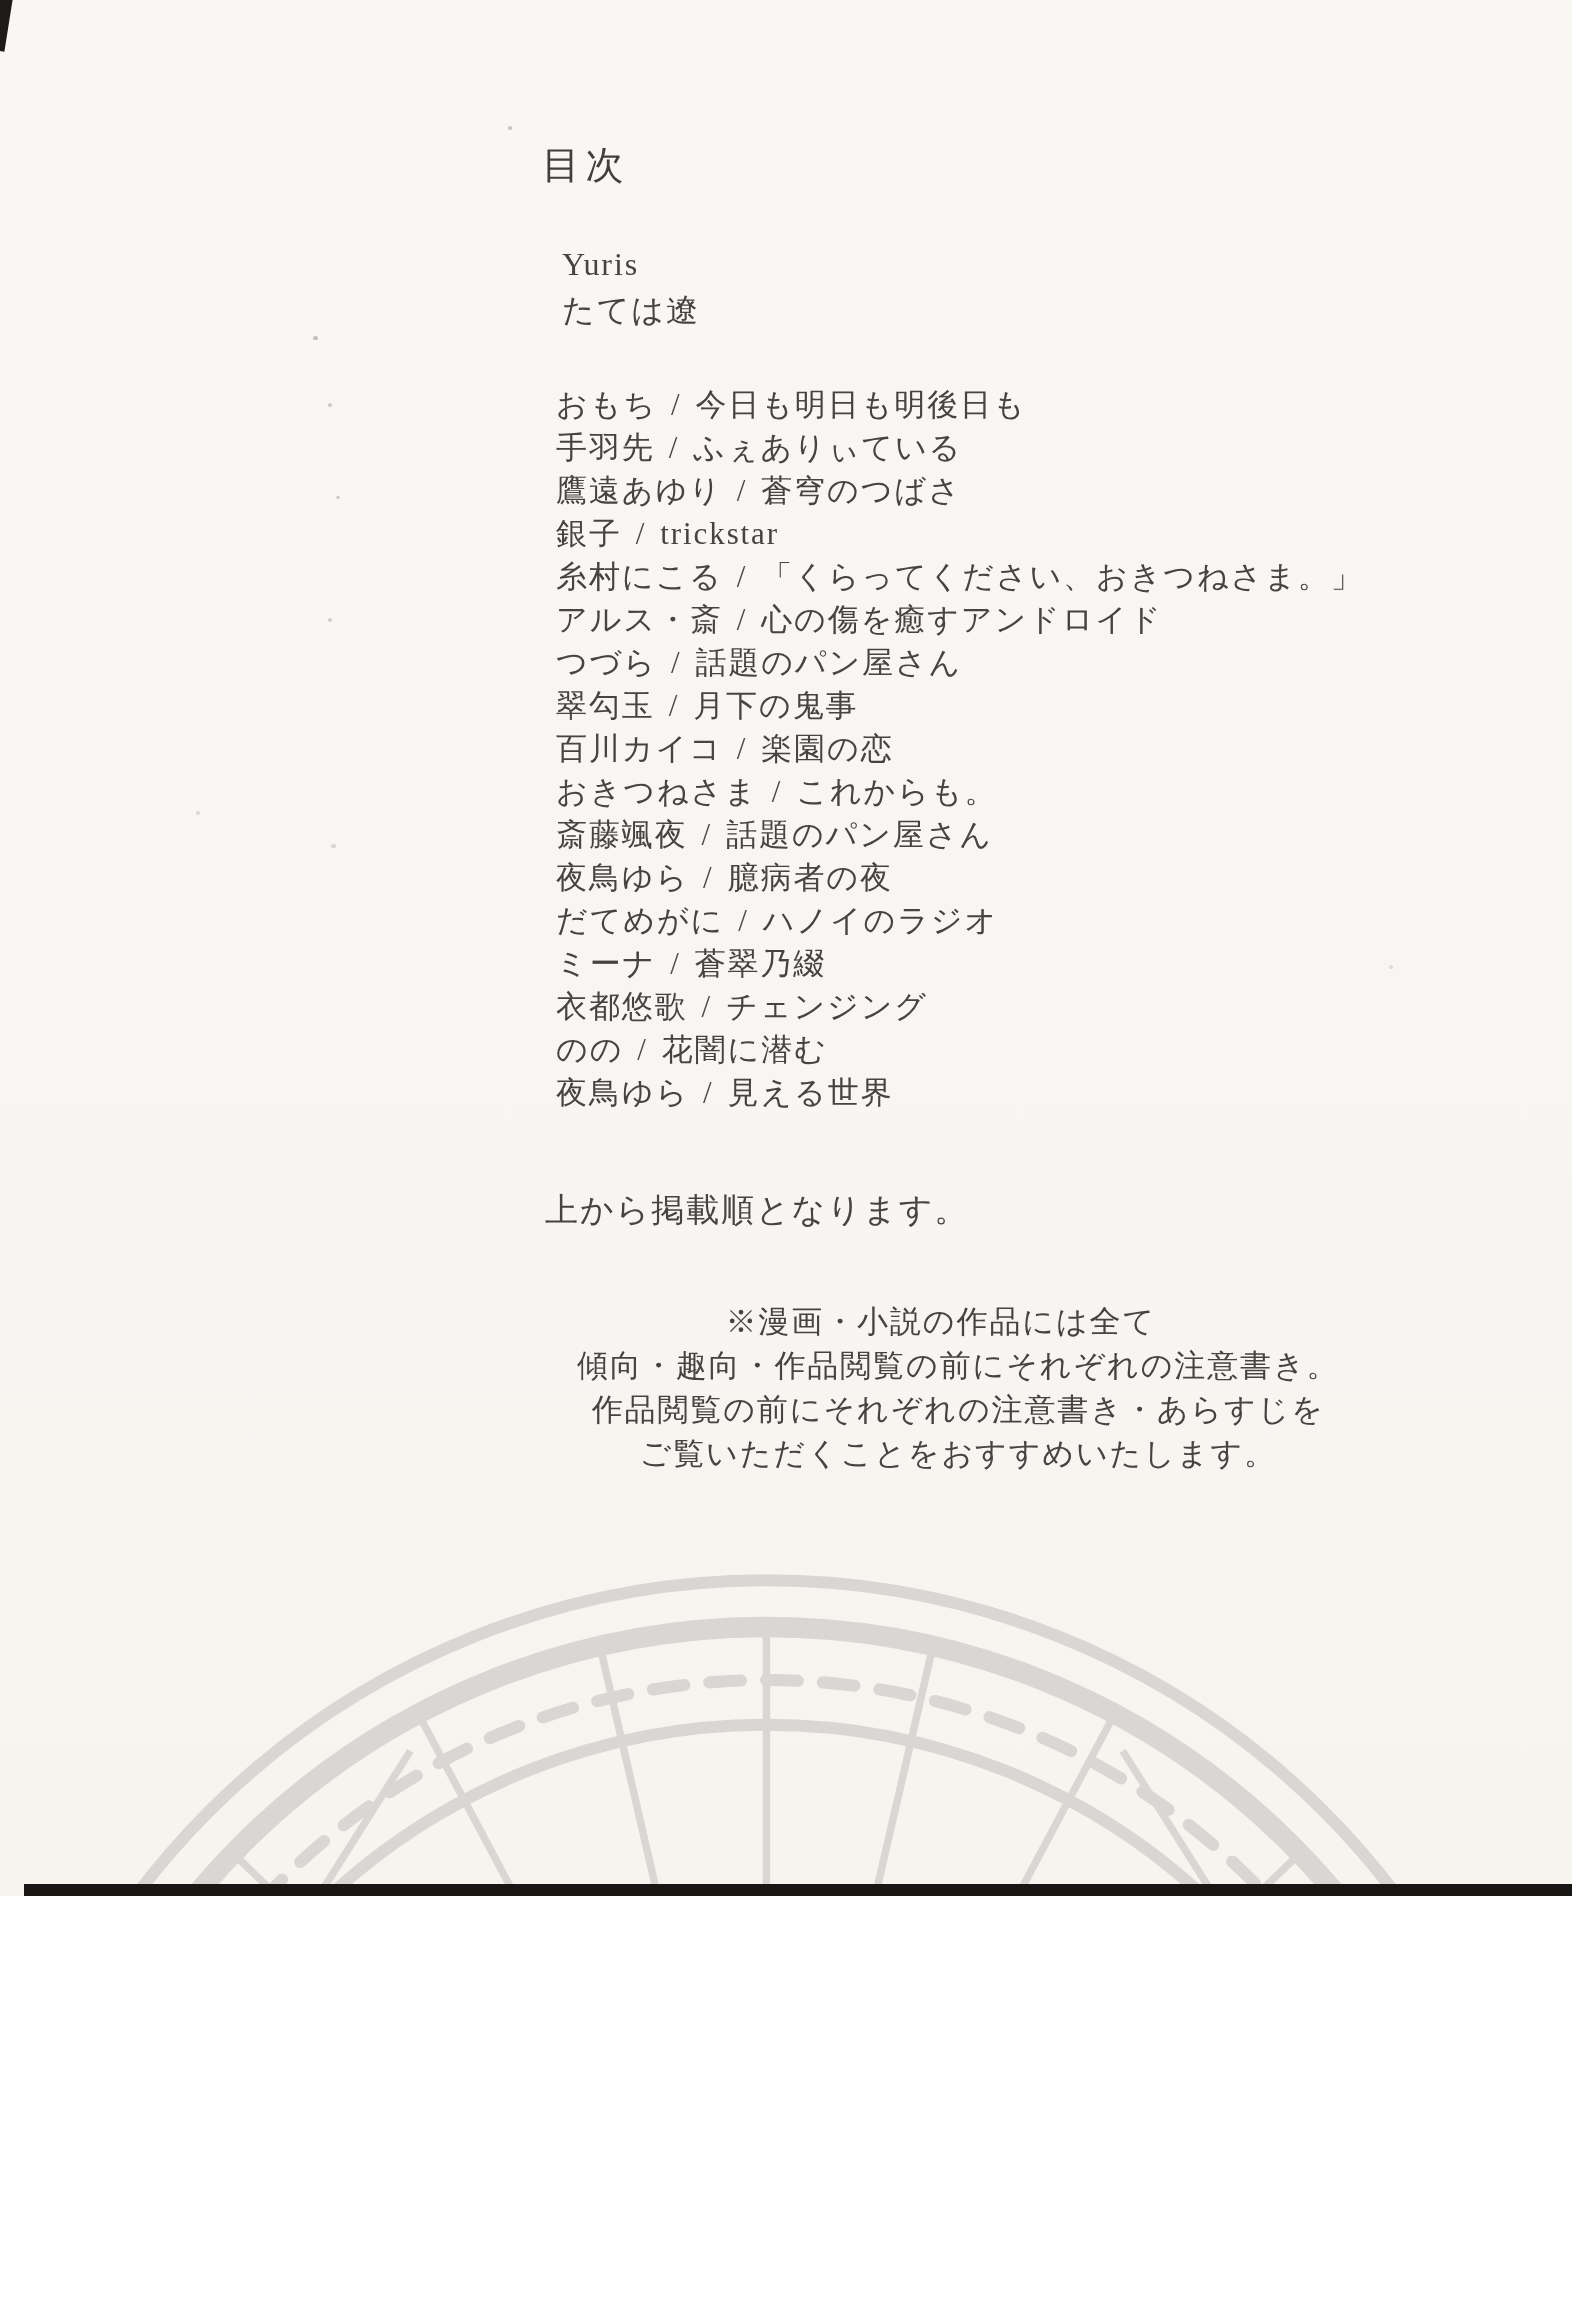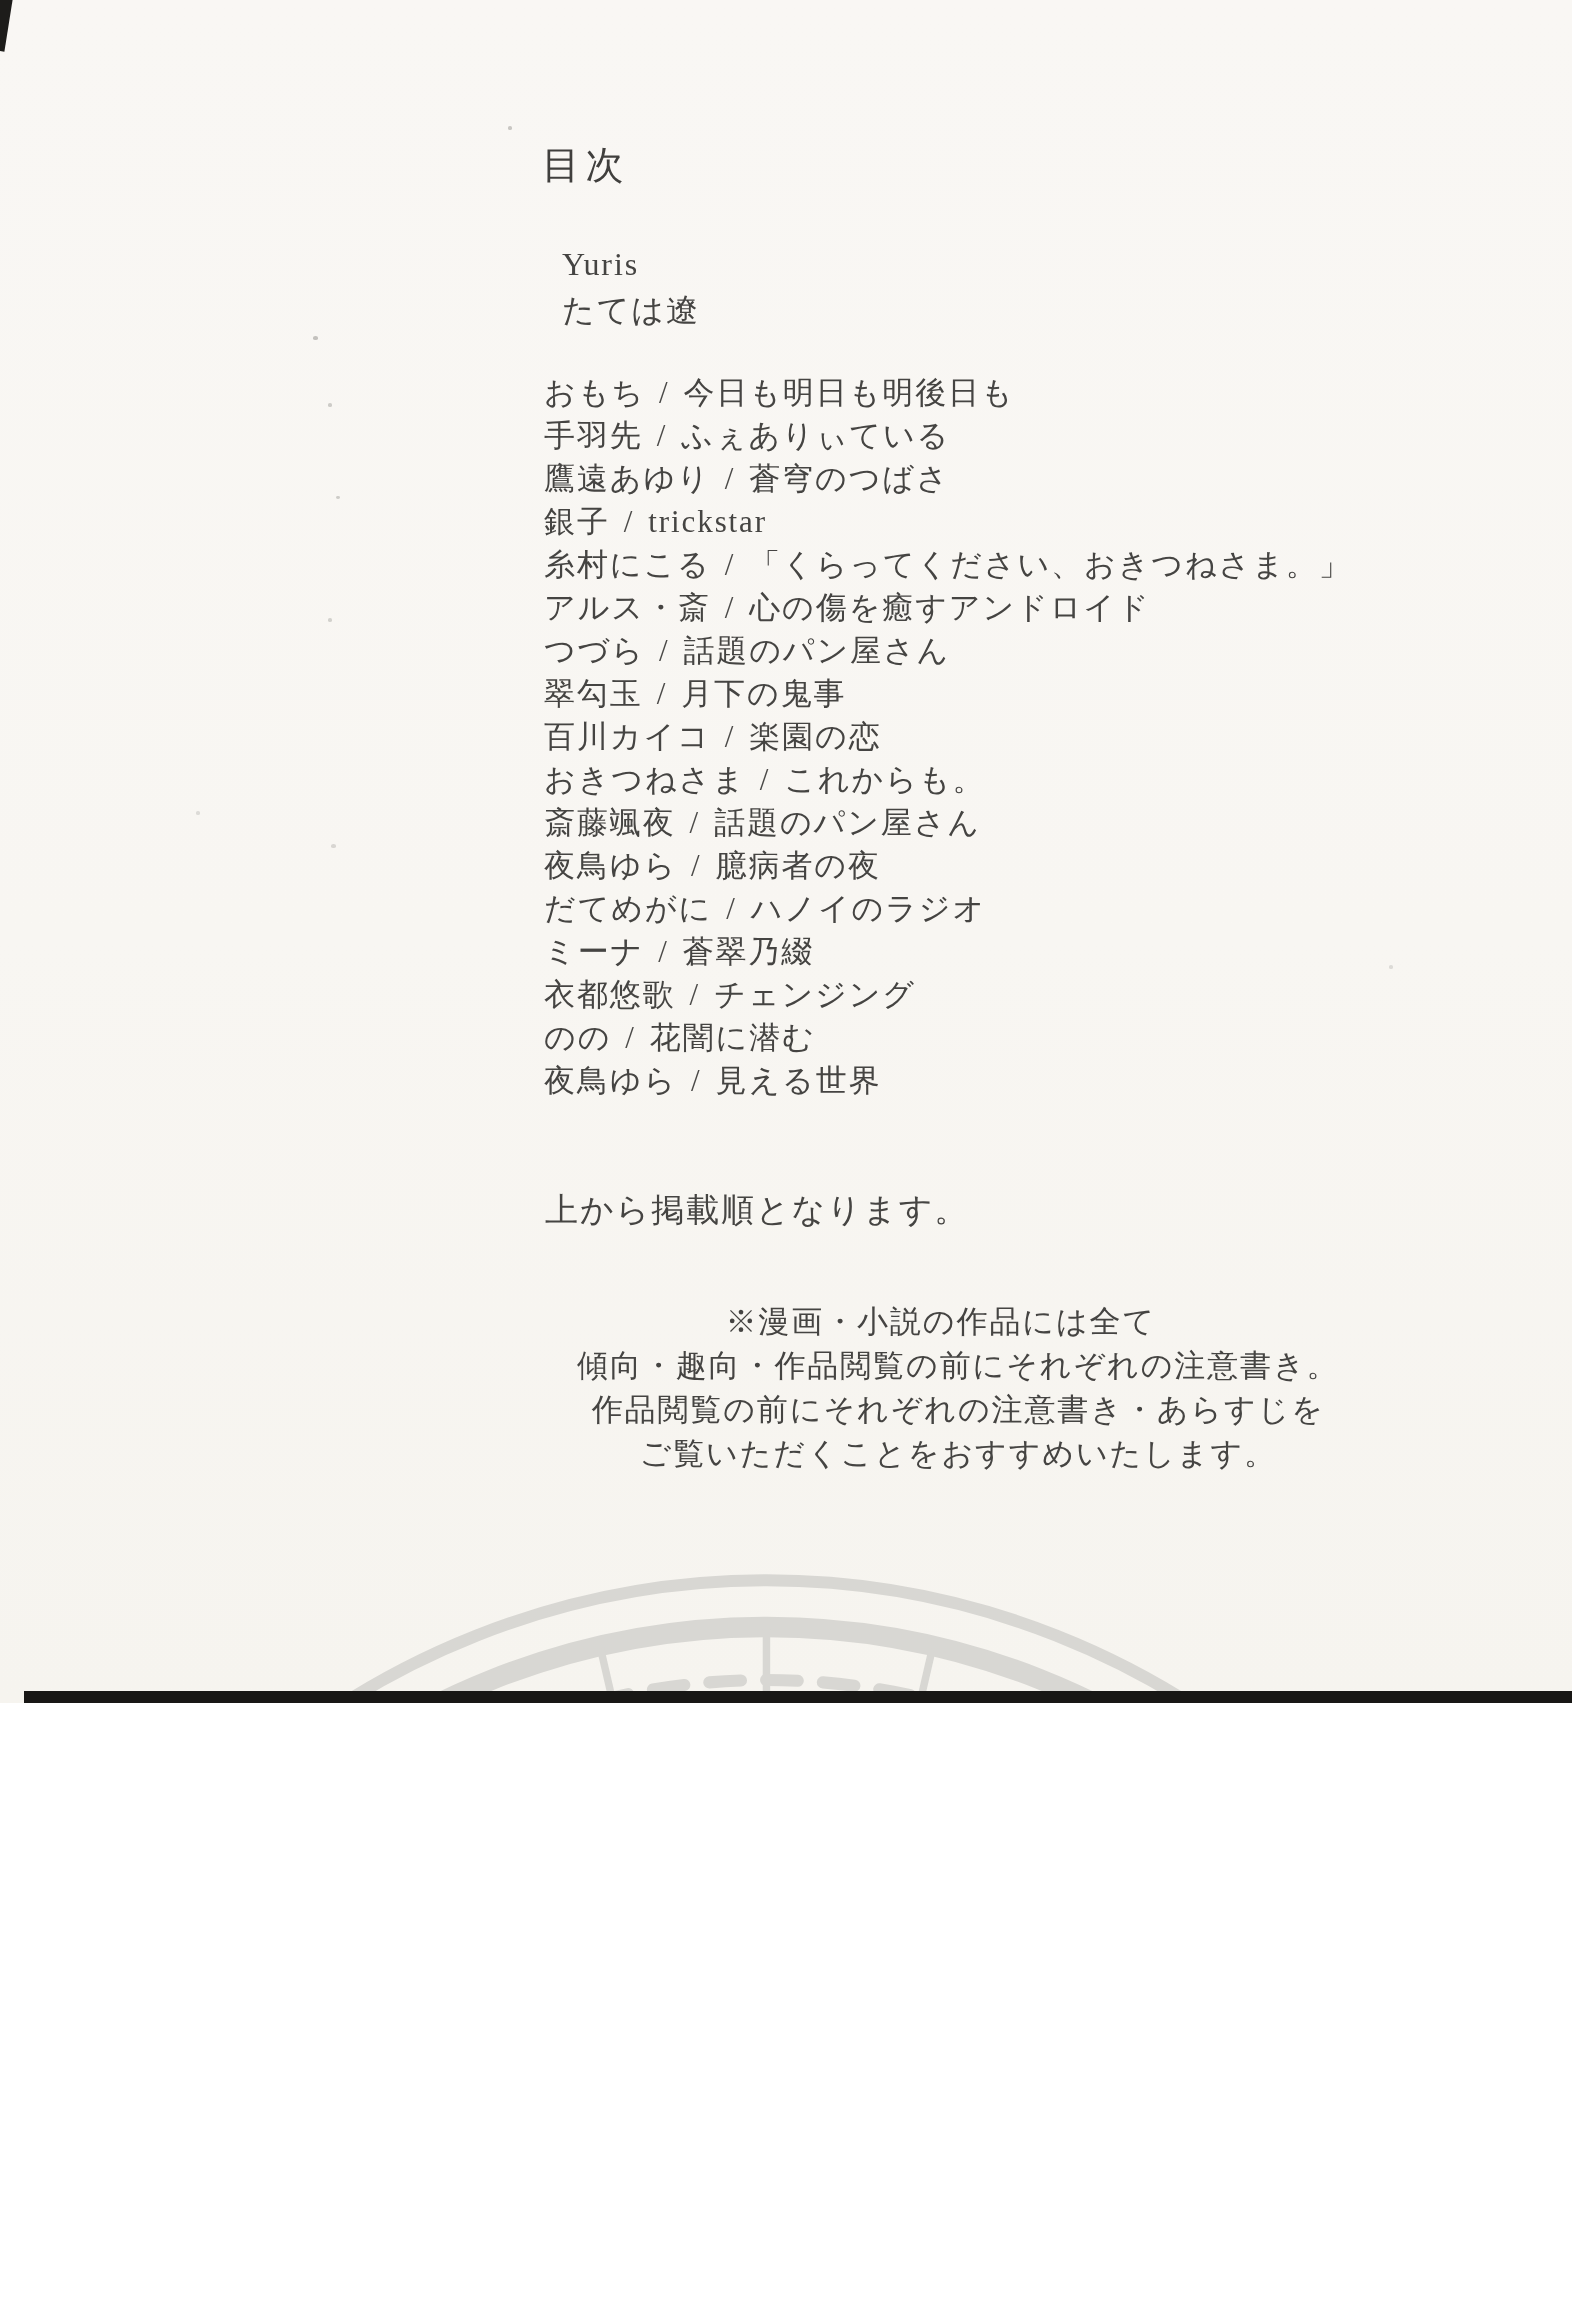--- a/index.html
+++ b/index.html
@@ -3,42 +3,42 @@
 <meta charset="utf-8">
 <style>
   html,body{margin:0;padding:0;}
   body{
     width:1573px;height:2314px;
     font-family:"Liberation Serif","DejaVu Serif",serif;
     overflow:hidden;
   }
   .page{
     position:relative;
-    width:1573px;height:1703px;
+    width:1573px;height:1896px;
     background:linear-gradient(180deg,#f9f7f4 0%,#f8f6f2 55%,#f6f4ef 100%);
     overflow:hidden;
   }
   
   .watermark{
     position:absolute;left:0;top:0;width:1573px;height:2314px;
     pointer-events:none;
   }
   
   .txt{color:#454442;}
   .page-title{
     position:absolute;left:542px;top:140px;
     font-size:38px;letter-spacing:5.6px;color:#403f3d;
   }
   .credits{
     position:absolute;left:562px;top:241px;
     font-size:32px;line-height:46px;letter-spacing:1.9px;
   }
   .toc{
     position:absolute;left:542px;top:369px;
-    margin:2px;padding:0;list-style:none;
+    margin:14px;padding:0;list-style:none;
     font-size:31px;line-height:43px;letter-spacing:1.9px;
   }
   .toc li{white-space:nowrap;}
   .toc .sep{margin:0 14px;color:#4b4a48;}
   .order-note{
     position:absolute;left:545px;top:1188px;
     font-size:33px;letter-spacing:1.9px;
   }
   .notice{
     position:absolute;left:542px;top:1300px;

